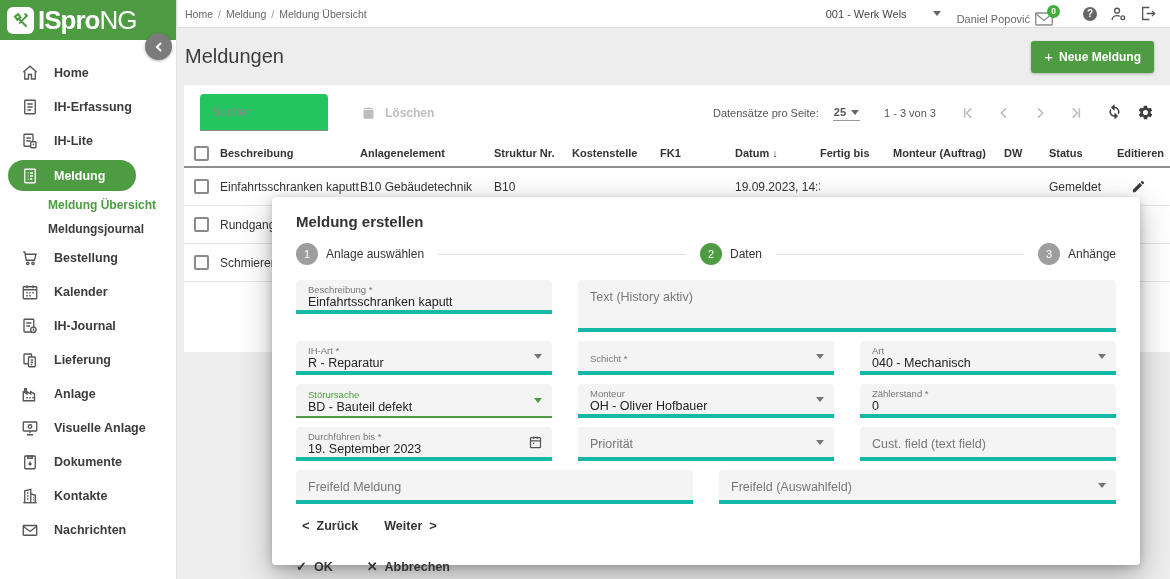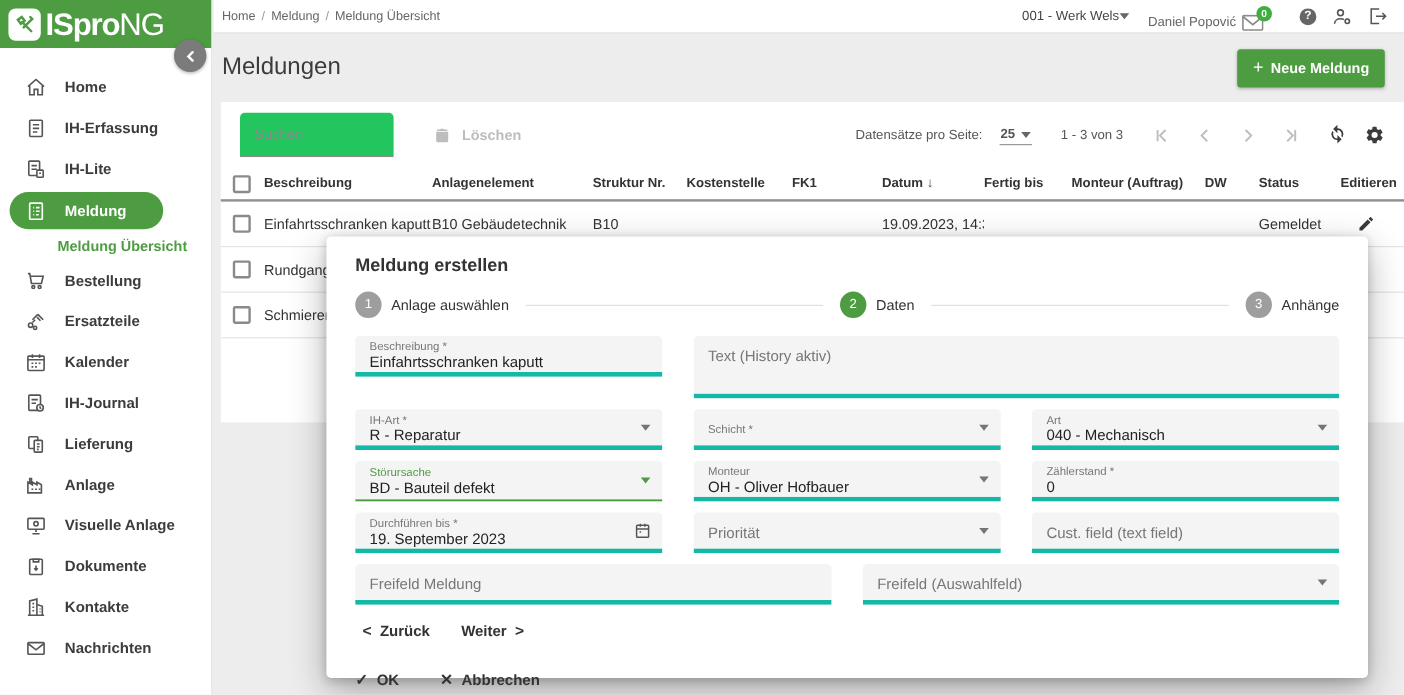--- a/index.html
+++ b/index.html
@@ -32,21 +32,21 @@
     font-size:12px; font-weight:600; color:#3c3c3c; cursor:pointer; }
   .nav-sub.current { color:#4d9c41; }
 
   
   .main { position:absolute; left:178px; top:0; width:992px; height:579px; }
   .topbar { height:28px; background:#fff; border-bottom:1px solid #ddd;
     display:flex; align-items:center; justify-content:space-between; padding:0 14px 0 7px; }
   .crumbs { display:flex; align-items:center; gap:5px; font-size:10.5px; color:#666; }
   .crumbs .sep { color:#999; }
   .tb-right { display:flex; align-items:center; gap:16px; }
-  .plant { display:flex; align-items:center; font-size:11px; color:#444; cursor:pointer; }
+  .plant { display:flex; align-items:center; gap:26px; font-size:11px; color:#444; cursor:pointer; }
   .caret { width:0; height:0; border-left:4px solid transparent; border-right:4px solid transparent; border-top:5px solid #666; }
   .user { display:flex; align-items:center; gap:5px; font-size:11px; color:#666; cursor:pointer; position:relative;margin-top:10px; }
   .mail-wrap { position:relative; width:18px; height:14px; }
   .badge { position:absolute; right:-7px; top:-7px; min-width:13px; height:13px; border-radius:7px;
     background:#3fae3f; color:#fff; font-size:8.5px; font-weight:700; display:flex; align-items:center; justify-content:center; }
   .tb-icons { display:flex; align-items:center; gap:13px; margin-left:14px; }
   .help-dot { width:14px; height:14px; border-radius:50%; background:#666; color:#fff; font-size:10px; font-weight:700;
     display:flex; align-items:center; justify-content:center; cursor:pointer; }
 
   .page-head { height:57px; display:flex; align-items:center; padding:0 16px 0 7px; }
@@ -164,37 +164,30 @@
     <div class="nav-item active">
       <svg class="ic" viewBox="0 0 24 24" fill="none" stroke="currentColor" stroke-width="1.8">
           <rect x="5" y="3" width="14" height="18" rx="1"></rect>
           <path d="M9 8h1M12 8h4M9 12h1M12 12h4M9 16h1M12 16h3"></path>
         </svg>
       <span>Meldung</span>
     </div>
     <div class="nav-sub current">
       <span>Meldung Übersicht</span>
     </div>
+    <div class="nav-sub">
+      <span>Meldungsjournal</span>
+    </div>
     <div class="nav-item">
       <svg class="ic" viewBox="0 0 24 24" fill="none" stroke="currentColor" stroke-width="1.8">
           <path d="M3 4h2l2 11h11l2-8H6"></path>
           <circle cx="9" cy="19" r="1.6"></circle>
           <circle cx="16" cy="19" r="1.6"></circle>
         </svg>
       <span>Bestellung</span>
-    </div>
-    <div class="nav-item">
-      <svg class="ic" viewBox="0 0 24 24" fill="none" stroke="currentColor" stroke-width="1.8">
-          <path d="M14 4l6 6M13 7l4 4"></path>
-          <path d="M8 10l6-6"></path>
-          <circle cx="6" cy="16" r="2.4"></circle>
-          <circle cx="11" cy="19" r="1.8"></circle>
-          <path d="M8 13l3-3"></path>
-        </svg>
-      <span>Ersatzteile</span>
     </div>
     <div class="nav-item">
       <svg class="ic" viewBox="0 0 24 24" fill="none" stroke="currentColor" stroke-width="1.8">
           <rect x="3" y="5" width="18" height="16" rx="1"></rect>
           <path d="M3 9h18M8 3v4M16 3v4"></path>
           <path d="M7 13h2M11 13h2M15 13h2M7 17h2M11 17h2"></path>
         </svg>
       <span>Kalender</span>
     </div>
     <div class="nav-item">

